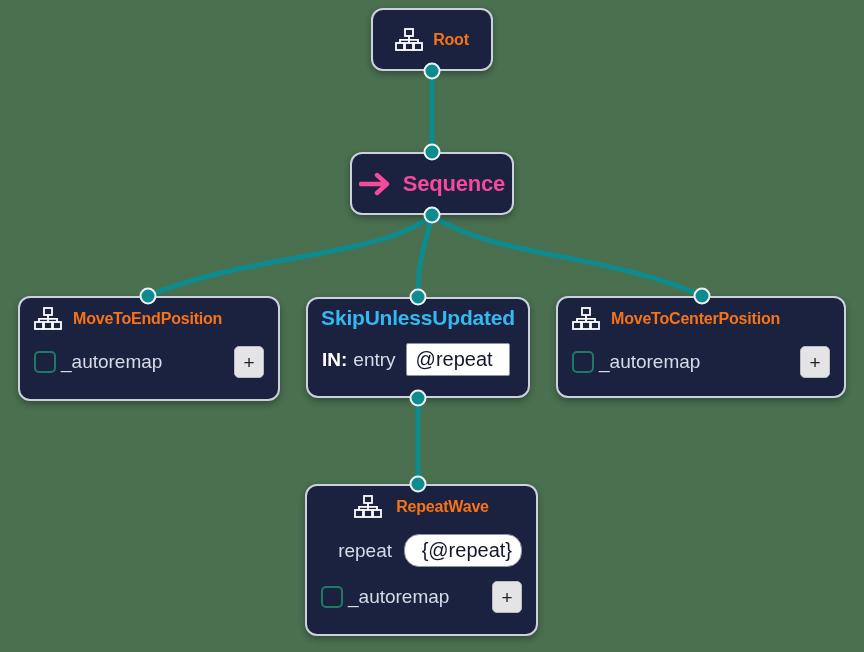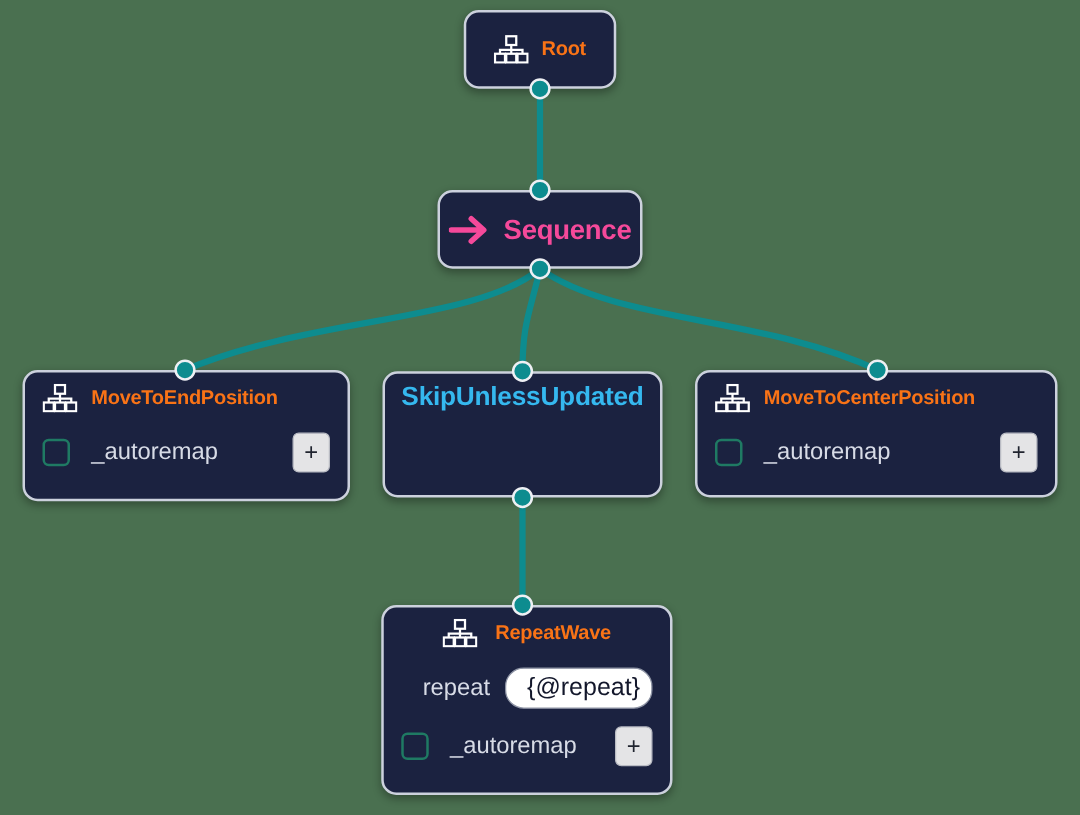--- a/index.html
+++ b/index.html
@@ -95,21 +95,21 @@
     display: flex;
     align-items: center;
     gap: 10px;
   }
   .field-row.spread {
     justify-content: space-between;
   }
   .row-left {
     display: flex;
     align-items: center;
-    gap: 17px;
+    gap: 5px;
   }
   .checkbox {
     width: 22px;
     height: 22px;
     box-sizing: border-box;
     border: 2px solid #1f7a63;
     border-radius: 5px;
     background: #1b2240;
     flex: 0 0 auto;
   }
@@ -231,20 +231,27 @@
       </div>
     </div>
   </div>
   <div class="port" style="left:148px; top:296px;"></div>
 
   <div class="node" style="left:306px; top:297px; width:224px; height:101px;">
     <div class="node-body" style="padding:7px 14px 8px 14px;">
       <div class="title-line" style="justify-content:center; margin-bottom:4px;">
         <span class="node-title accent-blue">SkipUnlessUpdated</span>
       </div>
+      <div class="field-row" style="margin-top:9px;">
+        <div class="in-label">
+          <span class="field-label bold-white">IN:</span>
+          <span class="field-label">entry</span>
+        </div>
+        <div class="text-input" style="width:104px;">@repeat</div>
+      </div>
     </div>
   </div>
   <div class="port" style="left:418px; top:297px;"></div>
   <div class="port" style="left:418px; top:398px;"></div>
 
   <div class="node" style="left:556px; top:296px; width:290px; height:102px;">
     <div class="node-body">
       <div class="title-line">
         <svg class="sitemap-icon" viewBox="0 0 28 23">
           <rect x="10" y="1" width="8" height="7" fill="none" stroke="#ffffff" stroke-width="1.8"></rect>

